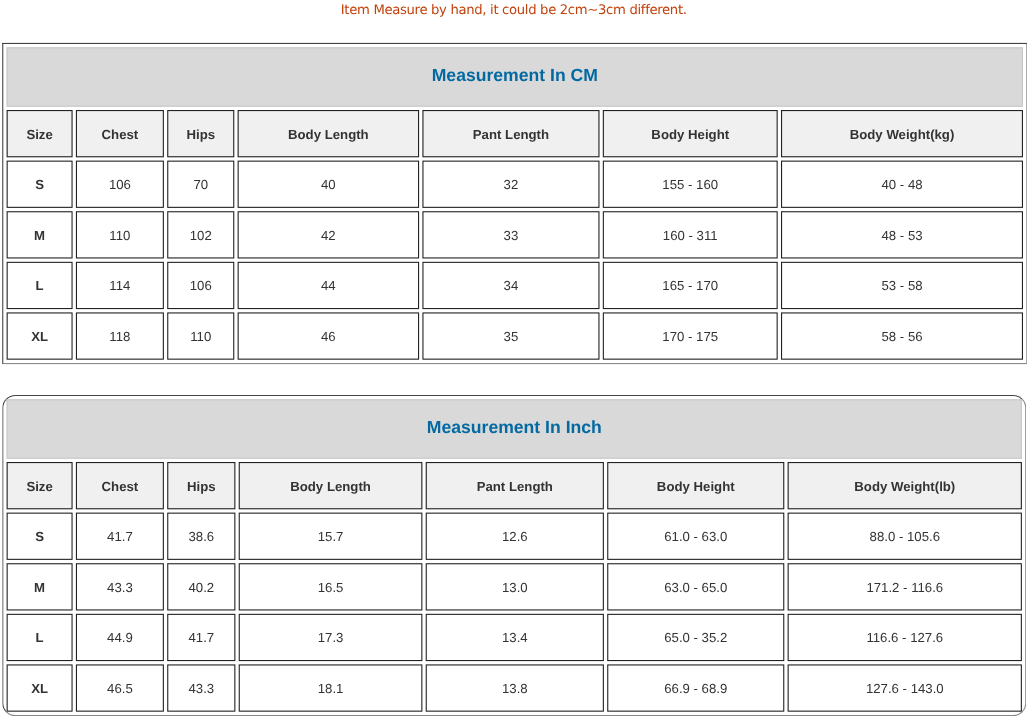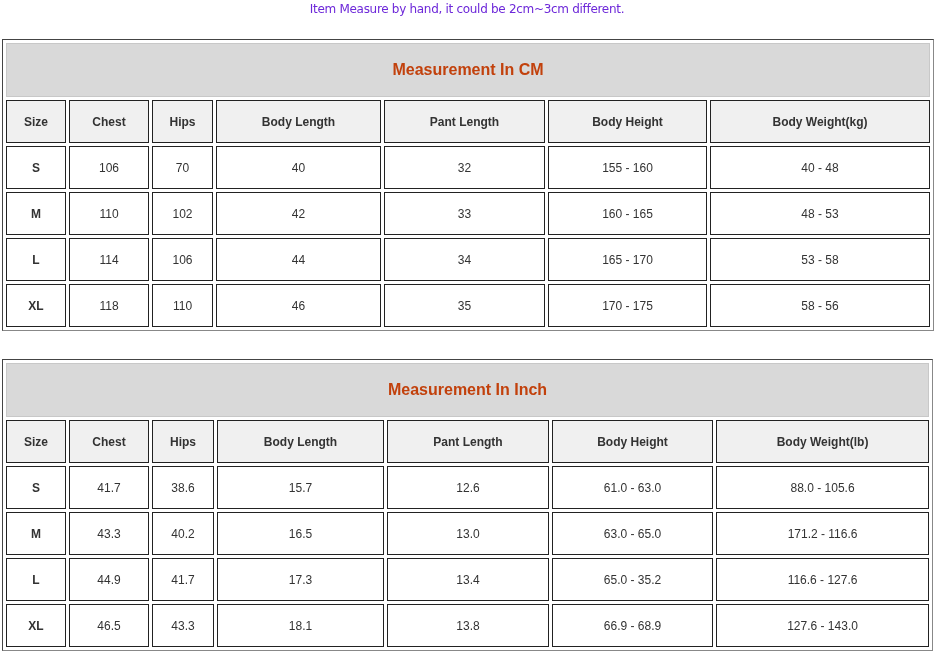--- a/index.html
+++ b/index.html
@@ -1,30 +1,30 @@
 <!DOCTYPE html>
 <html><head>
 <meta charset="utf-8">
 <style>
   html, body { margin: 0; padding: 0; background: #ffffff; }
   body { width: 934px; height: 653px; position: relative; overflow: hidden;
          font-family: "Liberation Sans", sans-serif; color: #333; }
   .note { position: absolute; left: 0; top: 0; width: 934px; height: 18px;
-          text-align: center; font-size: 12px; line-height: 18px; color: #6d28d9;
+          text-align: center; font-size: 12px; line-height: 18px; color: #c2410c;
           font-family: "DejaVu Sans", sans-serif; letter-spacing: -0.3px; }
   table.chart { position: absolute; left: 2px; width: 930px;
                 border-collapse: separate; border-spacing: 3px;
                 border: 1px solid #444; border-right-color: #888; border-bottom-color: #888;
                 table-layout: fixed; }
   #tbl-cm { top: 39px; }
-  #tbl-inch { top: 359px; }
+  #tbl-inch { top: 359px; border-radius: 12px; }
   table.chart td { border: 1px solid #222; text-align: center; vertical-align: middle;
                    padding: 0; font-size: 12px; color: #333; }
   table.chart td.title { background: #d9d9d9; border: 1px solid #c8c8c8;
-                         font-size: 16px; font-weight: bold; color: #c2410c; height: 52px; }
+                         font-size: 16px; font-weight: bold; color: #0369a1; height: 52px; }
   table.chart tr.hdr td { background: #f0f0f0; font-weight: bold; height: 41px; }
   table.chart tr.row td { background: #ffffff; height: 41px; }
   table.chart tr.row td.size { font-weight: bold; }
 </style>
 </head>
 <body>
 
 <div class="note">Item Measure by hand, it could be 2cm~3cm different.</div>
 
 <table class="chart" id="tbl-cm">
@@ -58,21 +58,21 @@
     <td>32</td>
     <td>155 - 160</td>
     <td>40 - 48</td>
   </tr>
   <tr class="row">
     <td class="size">M</td>
     <td>110</td>
     <td>102</td>
     <td>42</td>
     <td>33</td>
-    <td>160 - 165</td>
+    <td>160 - 311</td>
     <td>48 - 53</td>
   </tr>
   <tr class="row">
     <td class="size">L</td>
     <td>114</td>
     <td>106</td>
     <td>44</td>
     <td>34</td>
     <td>165 - 170</td>
     <td>53 - 58</td>

